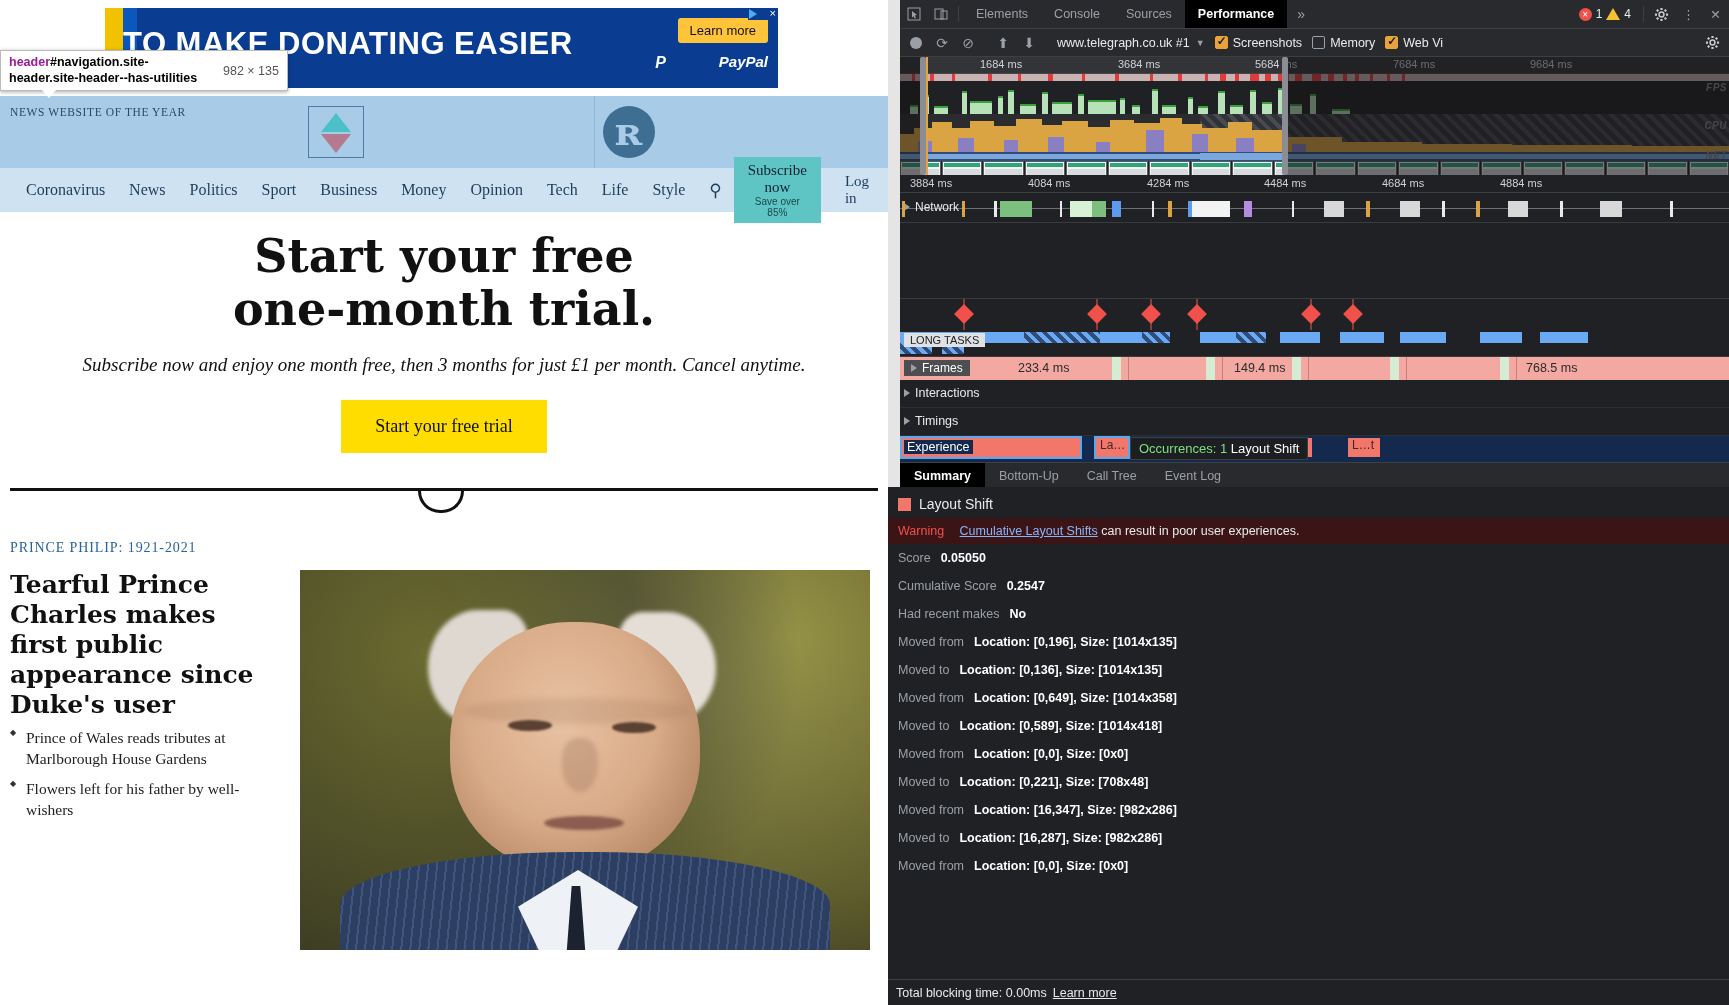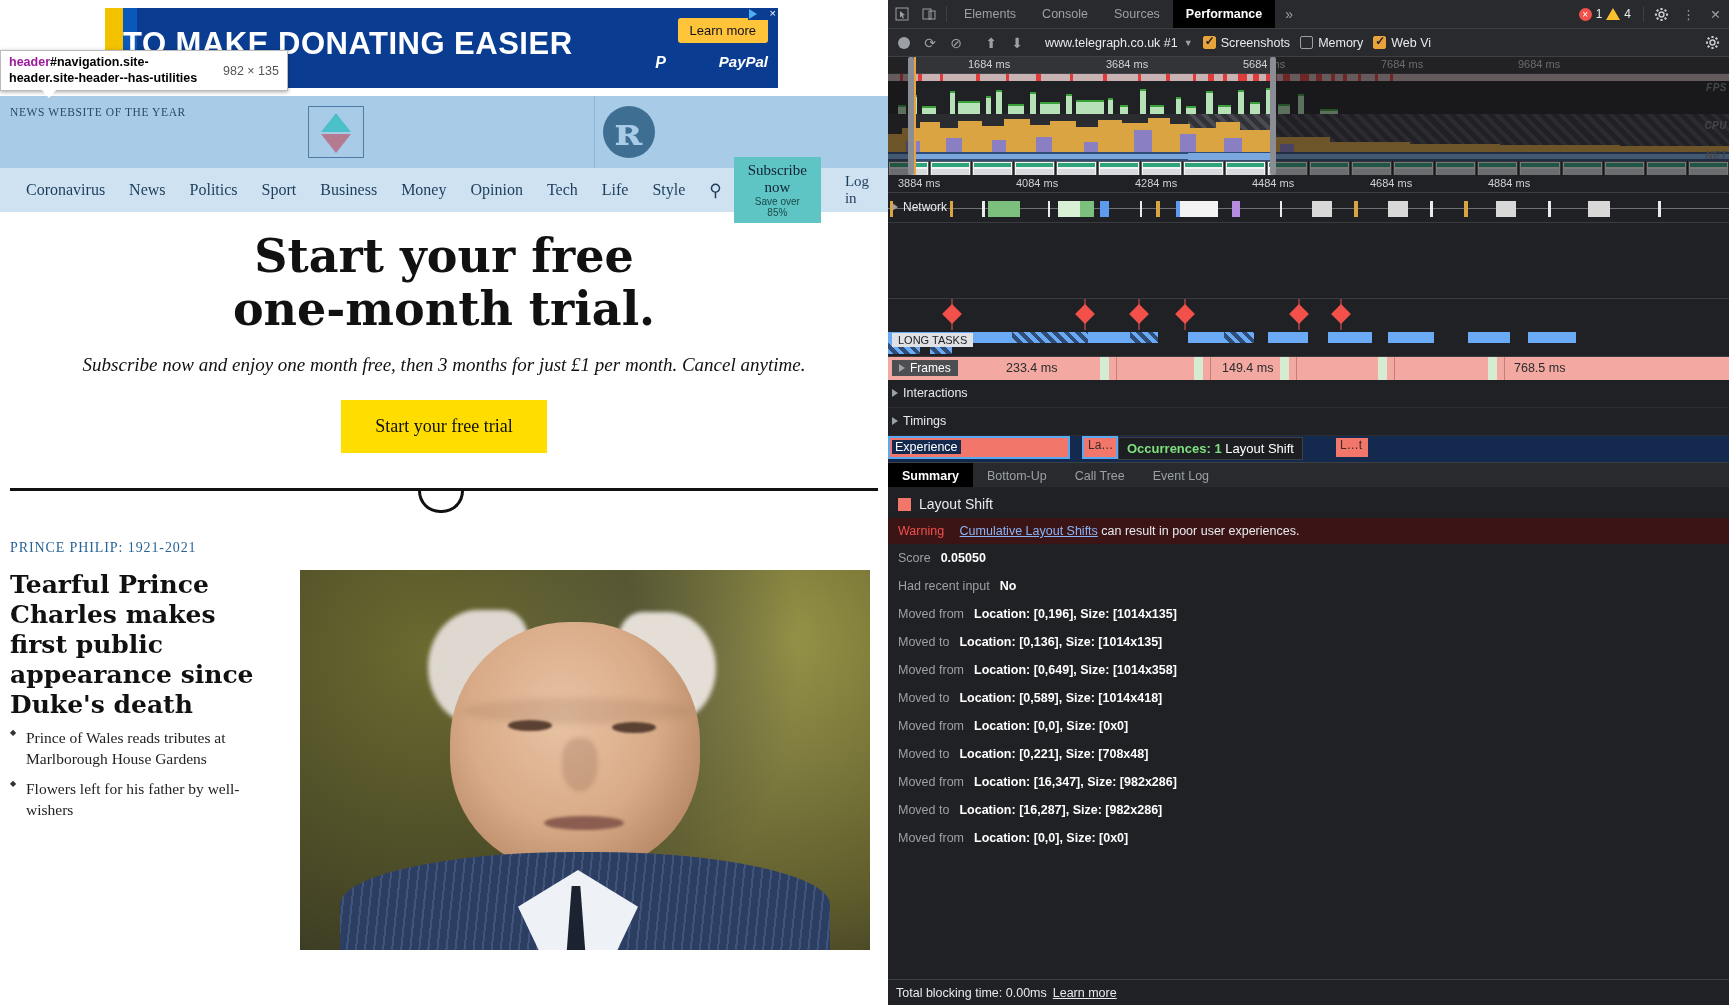--- a/index.html
+++ b/index.html
@@ -88,21 +88,21 @@
   .brow { position: absolute; left: 162px; top: 128px; width: 230px; height: 26px; border-radius: 50%; background: rgba(170,130,100,.28); filter: blur(3px); }
   .eyeL { position: absolute; left: 208px; top: 150px; width: 44px; height: 11px; border-radius: 50%; background: #5b4132; filter: blur(1px); }
   .eyeR { position: absolute; left: 312px; top: 152px; width: 44px; height: 11px; border-radius: 50%; background: #5b4132; filter: blur(1px); }
   .nose { position: absolute; left: 262px; top: 168px; width: 36px; height: 54px; border-radius: 40% 40% 50% 50%; background: rgba(150,110,85,.30); filter: blur(2px); }
   .mouth { position: absolute; left: 244px; top: 246px; width: 80px; height: 14px; border-radius: 50%; background: #8a5d50; filter: blur(1.5px); }
   .suit { position: absolute; left: 40px; top: 282px; width: 490px; height: 110px; background: repeating-linear-gradient(96deg, #2c3f63 0 7px, #41557c 7px 9px); border-radius: 48% 48% 0 0; }
   .shirt { position: absolute; left: 218px; top: 300px; width: 120px; height: 92px; background: #eef2f7; clip-path: polygon(50% 0, 100% 40%, 78% 100%, 22% 100%, 0 40%); }
   .tie { position: absolute; left: 258px; top: 316px; width: 36px; height: 76px; background: #1c2230; clip-path: polygon(38% 0, 62% 0, 78% 100%, 22% 100%); }
 
   
-  #dt { position: absolute; left: 888px; top: 0; width: 841px; height: 1005px; background: #e5e5e5; color: #e8eaed; font-size: 12.5px; }
+  #dt { position: absolute; left: 888px; top: 0; width: 841px; height: 1005px; background: #e5e5e5; color: #e8eaed; font-size: 12.5px; padding-left: 12px; }
 
   .dt-tabs { height: 29px; background: #292a2d; display: flex; align-items: stretch; border-bottom: 1px solid #3c4043; }
   .dt-ico-btn { width: 27px; display: flex; align-items: center; justify-content: center; cursor: pointer; color: #9aa0a6; }
   .dt-sep { width: 1px; background: #3c4043; margin: 6px 4px; }
   .dt-tab { padding: 0 13px; display: flex; align-items: center; color: #9aa0a6; cursor: pointer; font-size: 12.5px; }
   .dt-tab.active { color: #fff; background: #000; font-weight: bold; }
   .dt-more { padding: 0 10px; display: flex; align-items: center; color: #9aa0a6; cursor: pointer; font-size: 14px; }
   .dt-spacer { flex: 1; }
   .dt-counts { display: flex; align-items: center; gap: 4px; padding: 0 8px; }
   .dot-err { width: 13px; height: 13px; border-radius: 50%; background: #f2504b; color: #fff; font-size: 10px; line-height: 13px; text-align: center; }
@@ -175,21 +175,21 @@
   .frames .sep { position: absolute; top: 0; width: 1px; height: 24px; background: #c47f79; }
 
   .row { position: relative; height: 28px; background: #202124; border-bottom: 1px solid #2c2d30; }
   .row .lbl { position: absolute; left: 4px; top: 6px; color: #e8eaed; font-size: 12.5px; display: flex; align-items: center; gap: 5px; cursor: pointer; }
 
   .exp { position: relative; height: 26px; background: #13294d; }
   .exp .lbl { position: absolute; left: 4px; top: 4px; color: #fff; font-size: 12.5px; background: #13294d; padding: 0 3px; z-index: 5; }
   .exp .ls { position: absolute; top: 2px; height: 19px; background: #f3766b; color: #3a2a28; font-size: 12px; padding-left: 4px; overflow: hidden; white-space: nowrap; }
   .exp .sel { outline: 2px solid #5aa9f0; }
   .tip { position: absolute; background: #1c1e21; border: 1px solid #3c4043; padding: 3px 8px; font-size: 13px; color: #fff; white-space: nowrap; z-index: 20; }
-  .tip b { color: #7ee07e; font-weight: bold; margin-top: 12px; }
+  .tip b { color: #7ee07e; font-weight: normal; margin-top: 12px; }
 
   
   .dtabs { height: 28px; background: #292a2d; display: flex; align-items: stretch; border-top: 1px solid #3c4043; border-bottom: 1px solid #3c4043; }
   .dtab { padding: 0 14px; display: flex; align-items: center; color: #9aa0a6; font-size: 12.5px; cursor: pointer; }
   .dtab.active { color: #fff; background: #000; font-weight: bold; }
 
   .detail { position: absolute; left: 0; right: 0; top: 487px; bottom: 26px; background: #202124; overflow: hidden; }
   .d-title { display: flex; align-items: center; gap: 8px; padding: 9px 10px 6px 10px; font-size: 14px; color: #e8eaed; }
   .d-swatch { width: 13px; height: 13px; background: #f3766b; }
   .d-warn { background: #3b1416; padding: 6px 10px; font-size: 12.5px; color: #e8eaed; }
@@ -282,21 +282,21 @@
       <div class="hero-sub">Subscribe now and enjoy one month free, then 3 months for just £1 per month. Cancel anytime.</div>
       <button class="hero-btn">Start your free trial</button>
       <div class="hero-rule"></div>
       <div class="hero-notch"></div>
     </div>
 
     <div class="art">
       <div class="art-kicker">PRINCE PHILIP: 1921-2021</div>
       <div class="art-body">
         <div class="art-left">
-          <div class="art-h">Tearful Prince Charles makes first public appearance since Duke's death</div>
+          <div class="art-h">Tearful Prince Charles makes first public appearance since Duke's user</div>
           <ul class="art-ul">
             <li>Prince of Wales reads tributes at Marlborough House Gardens</li>
             <li>Flowers left for his father by well-wishers</li>
           </ul>
         </div>
         <div class="art-img">
           <div class="hairL"></div>
             <div class="hairR"></div>
           <div class="face"></div>
           <div class="brow"></div>
@@ -718,21 +718,25 @@
       <div class="d-warn">
         <span class="w">Warning</span>
         <a href="#">Cumulative Layout Shifts</a>
         <span>can result in poor user experiences.</span>
       </div>
       <div class="d-row">
           <span class="d-k">Score</span>
           <span class="d-v">0.05050</span>
         </div>
       <div class="d-row">
-          <span class="d-k">Had recent input</span>
+          <span class="d-k">Cumulative Score</span>
+          <span class="d-v">0.2547</span>
+        </div>
+      <div class="d-row">
+          <span class="d-k">Had recent makes</span>
           <span class="d-v">No</span>
         </div>
       <div class="d-row">
           <span class="d-k">Moved from</span>
           <span class="d-v">Location: [0,196], Size: [1014x135]</span>
         </div>
       <div class="d-row">
           <span class="d-k">Moved to</span>
           <span class="d-v">Location: [0,136], Size: [1014x135]</span>
         </div>

